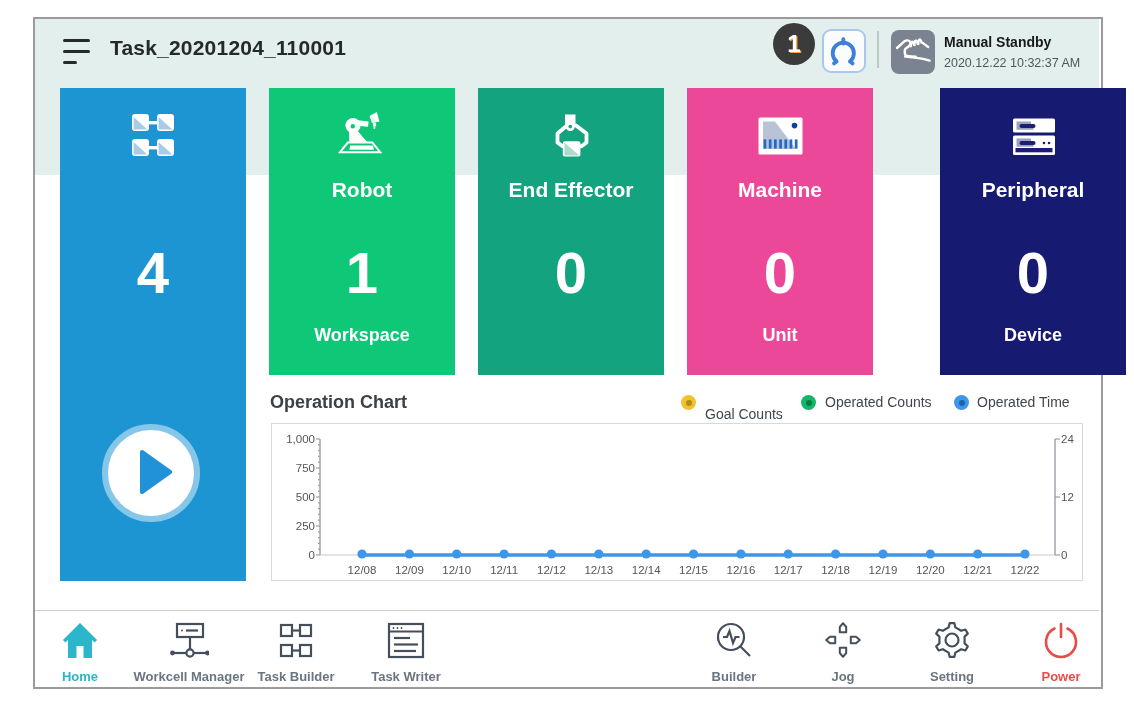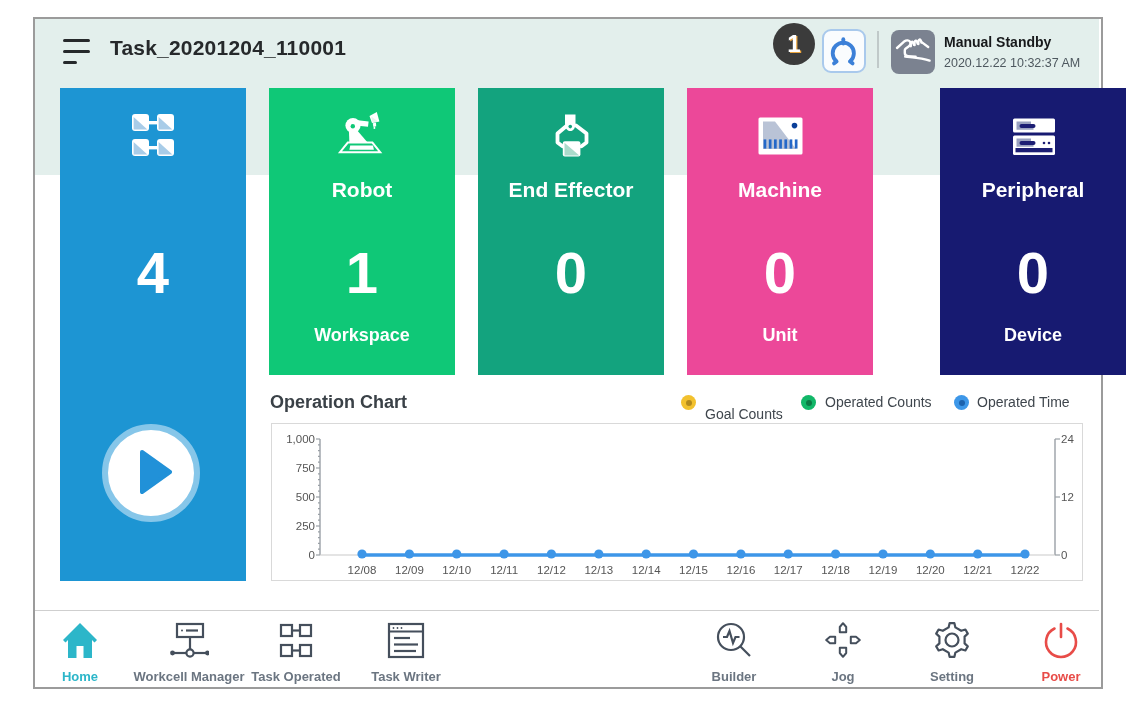--- a/index.html
+++ b/index.html
@@ -306,21 +306,21 @@
   <svg width="40" height="42" viewBox="0 0 40 42">
     <g stroke="#454f5c" stroke-width="2.2" fill="none">
       <rect x="5" y="5" width="11" height="11"></rect>
       <rect x="24" y="5" width="11" height="11"></rect>
       <path d="M16 10.5 L24 10.5"></path>
       <rect x="5" y="25" width="11" height="11"></rect>
       <rect x="24" y="25" width="11" height="11"></rect>
       <path d="M16 30.5 L24 30.5"></path>
     </g>
   </svg>
-  <div class="nlabel">Task Operated</div>
+  <div class="nlabel">Task Builder</div>
 </div>
 
 <div class="nav" style="left:346px;">
   <svg width="40" height="42" viewBox="0 0 40 42">
     <g stroke="#454f5c" stroke-width="2.2" fill="none">
       <rect x="3" y="4" width="34" height="33"></rect>
       <path d="M3 11.5 L37 11.5"></path>
       <path d="M8 18 L24 18"></path>
       <path d="M8 24.5 L32 24.5"></path>
       <path d="M8 31 L30 31"></path>

